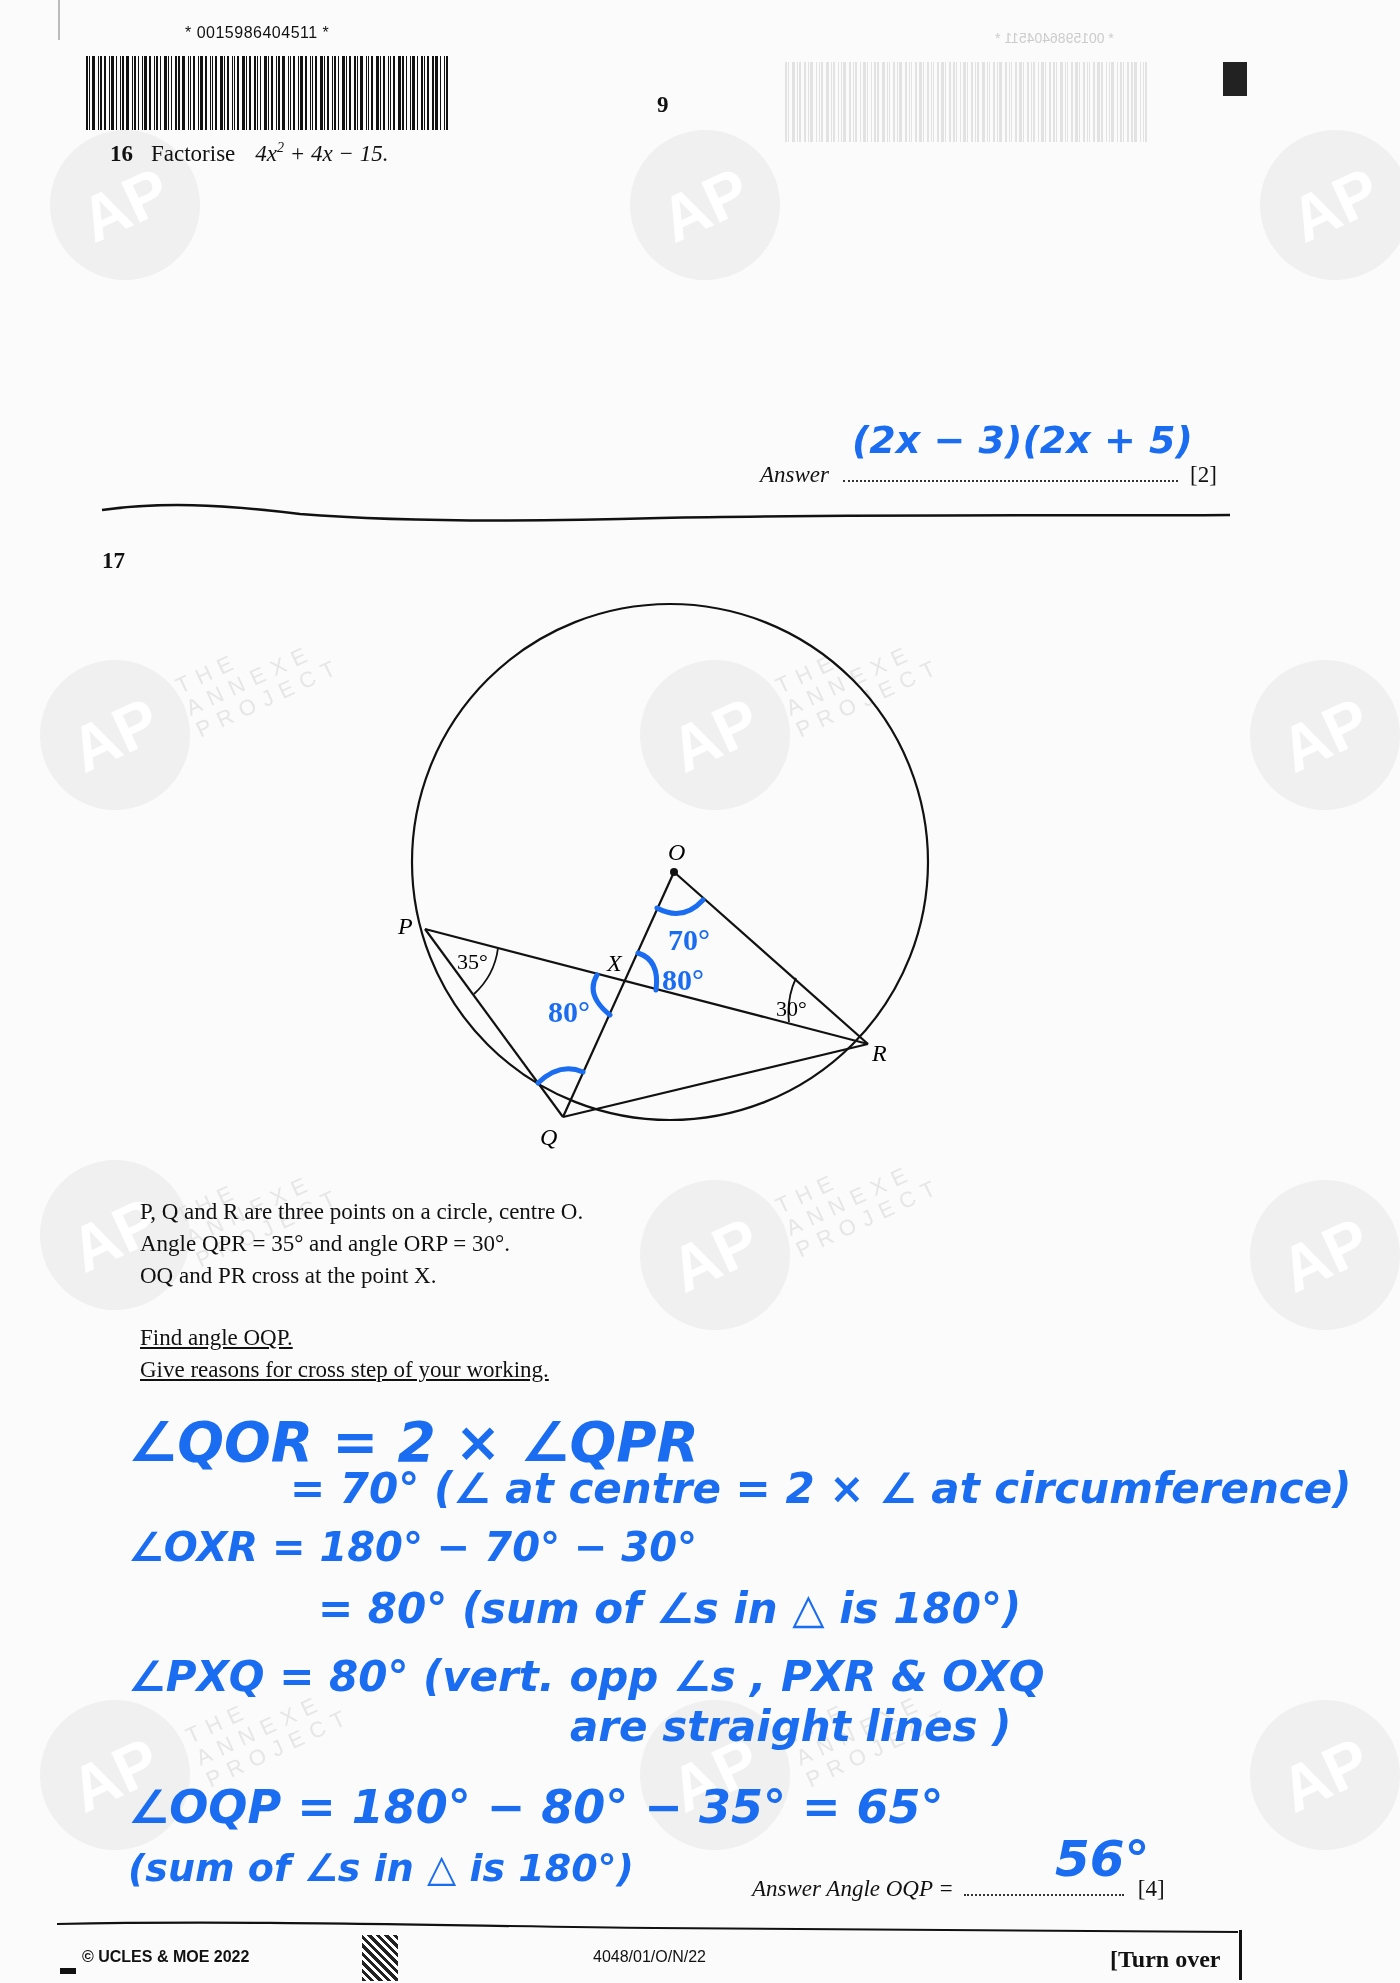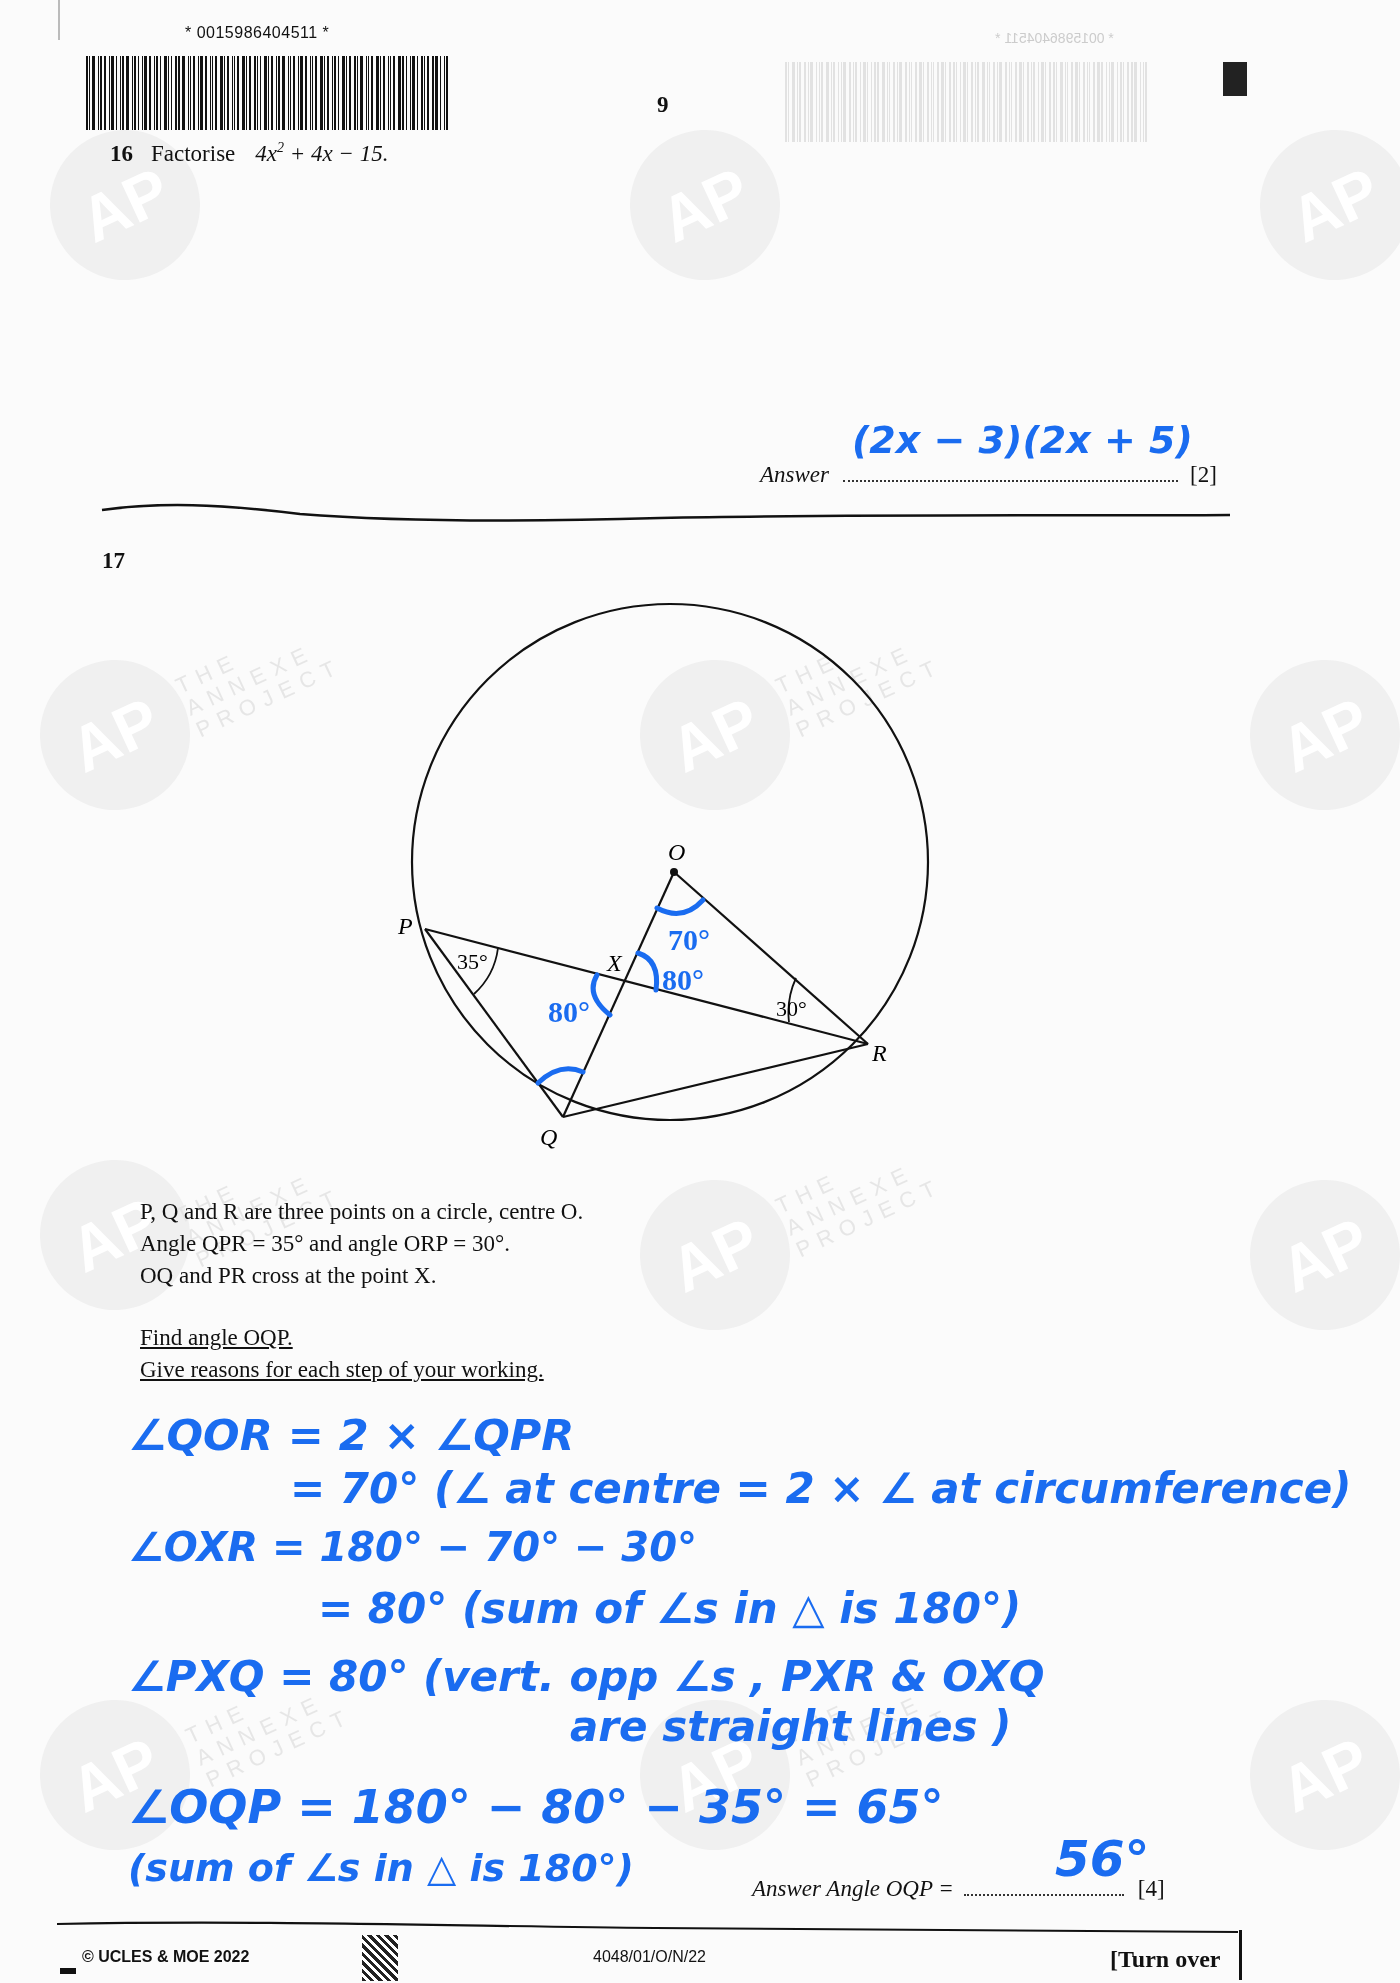--- a/index.html
+++ b/index.html
@@ -357,24 +357,24 @@
   <text x="548" y="1022" font-size="30" font-weight="bold" font-family="DejaVu Sans, sans-serif" fill="#1a6cf0">80°</text>
 </svg>
 
 <div class="abs q-text" style="left:140px;top:1196px;line-height:32px;">
   <div>P, Q and R are three points on a circle, centre O.</div>
   <div>Angle QPR = 35° and angle ORP = 30°.</div>
   <div>OQ and PR cross at the point X.</div>
 </div>
 <div class="abs q-text" style="left:140px;top:1322px;line-height:32px;text-decoration:underline;">
   <div>Find angle OQP.</div>
-  <div>Give reasons for each step of your working.</div>
-</div>
-
-<div class="abs hand" style="left:128px;top:1410px;font-size:43px;font-style:italic;">∠QOR = 2 × ∠QPR</div>
+  <div>Give reasons for cross step of your working.</div>
+</div>
+
+<div class="abs hand" style="left:128px;top:1410px;font-size:55px;font-style:italic;">∠QOR = 2 × ∠QPR</div>
 <div class="abs hand" style="left:290px;top:1464px;font-size:42px;">= 70°  (∠ at centre = 2 × ∠ at circumference)</div>
 <div class="abs hand" style="left:128px;top:1524px;font-size:40px;text-align:right;">∠OXR = 180° − 70° − 30°</div>
 <div class="abs hand" style="left:318px;top:1584px;font-size:42px;">= 80°  (sum of ∠s in △ is 180°)</div>
 <div class="abs hand" style="left:128px;top:1652px;font-size:42px;">∠PXQ = 80°  (vert. opp ∠s , PXR &amp; OXQ</div>
 <div class="abs hand" style="left:570px;top:1702px;font-size:42px;">are straight lines )</div>
 <div class="abs hand" style="left:128px;top:1780px;font-size:46px;">∠OQP = 180° − 80° − 35° = 65°</div>
 <div class="abs hand" style="left:128px;top:1846px;font-size:38px;">(sum of ∠s in △ is 180°)</div>
 
 <div class="abs hand" style="left:1055px;top:1830px;font-size:50px;">56°</div>
 <div class="abs answer-line" style="left:752px;top:1876px;">

